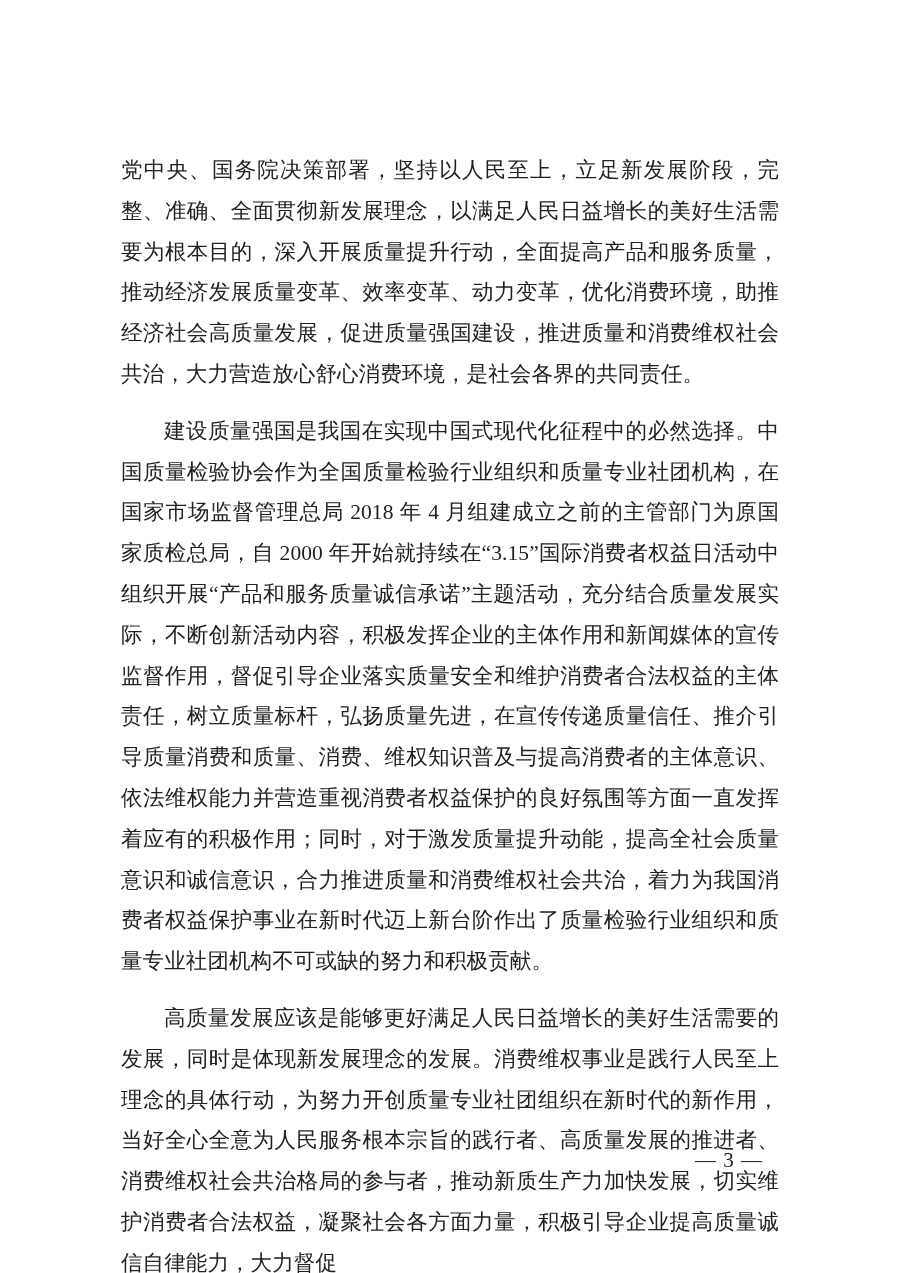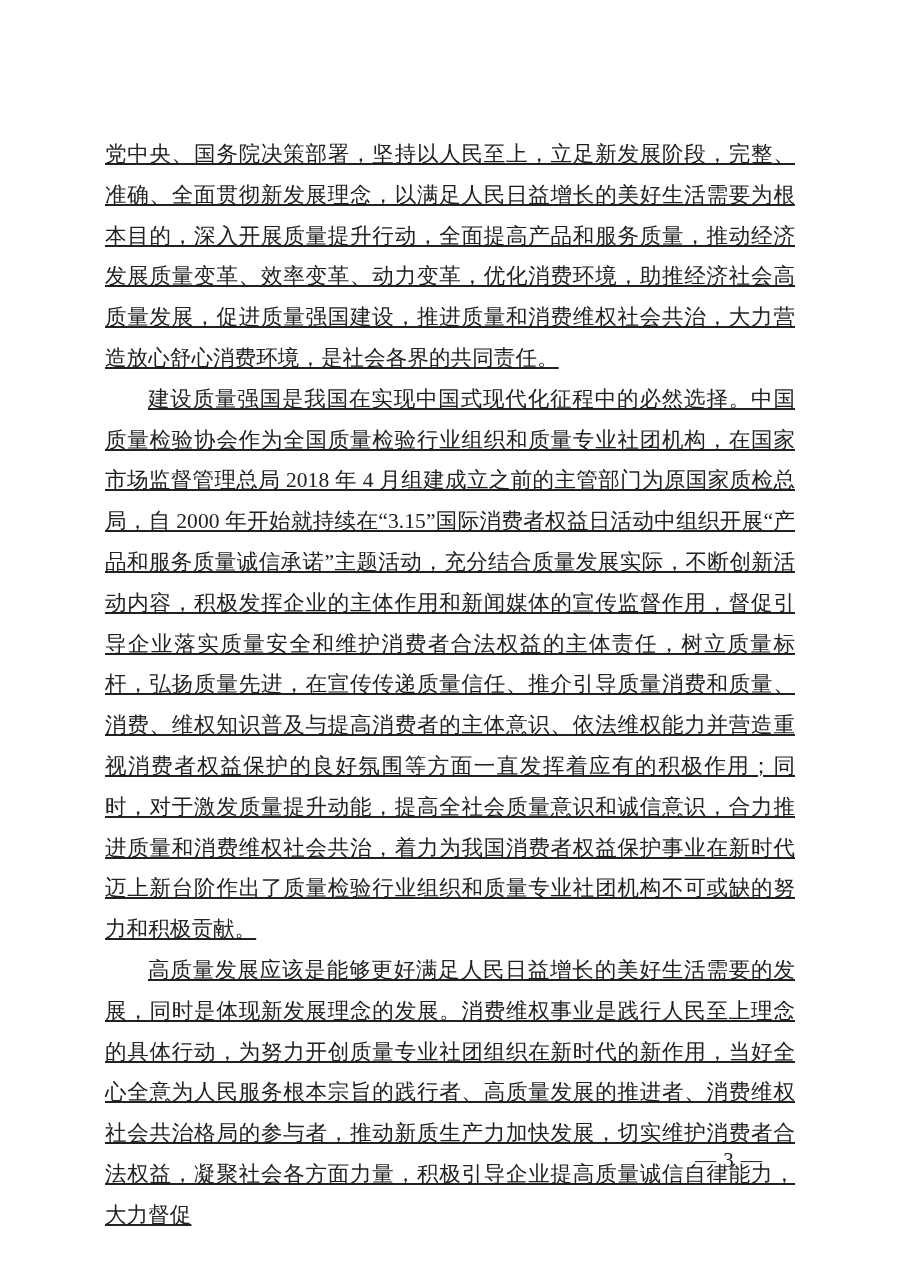--- a/index.html
+++ b/index.html
@@ -21,23 +21,22 @@
     left: 105px;
     top: 134px;
     width: 690px;
     font-size: 21.5px;
     line-height: 40.8px;
     text-align: justify;
     text-justify: inter-character;
     letter-spacing: 0.1px;
   }
   .doc-body p {
-    margin: 0;
+    margin: 16px;
     padding: 0;
-    text-decoration: underline;
   }
   .doc-body p.indented {
     text-indent: 2em;
   }
   .page-number {
     position: absolute;
     top: 1147px;
     right: 137px;
     font-size: 21px;
     line-height: 26px;

